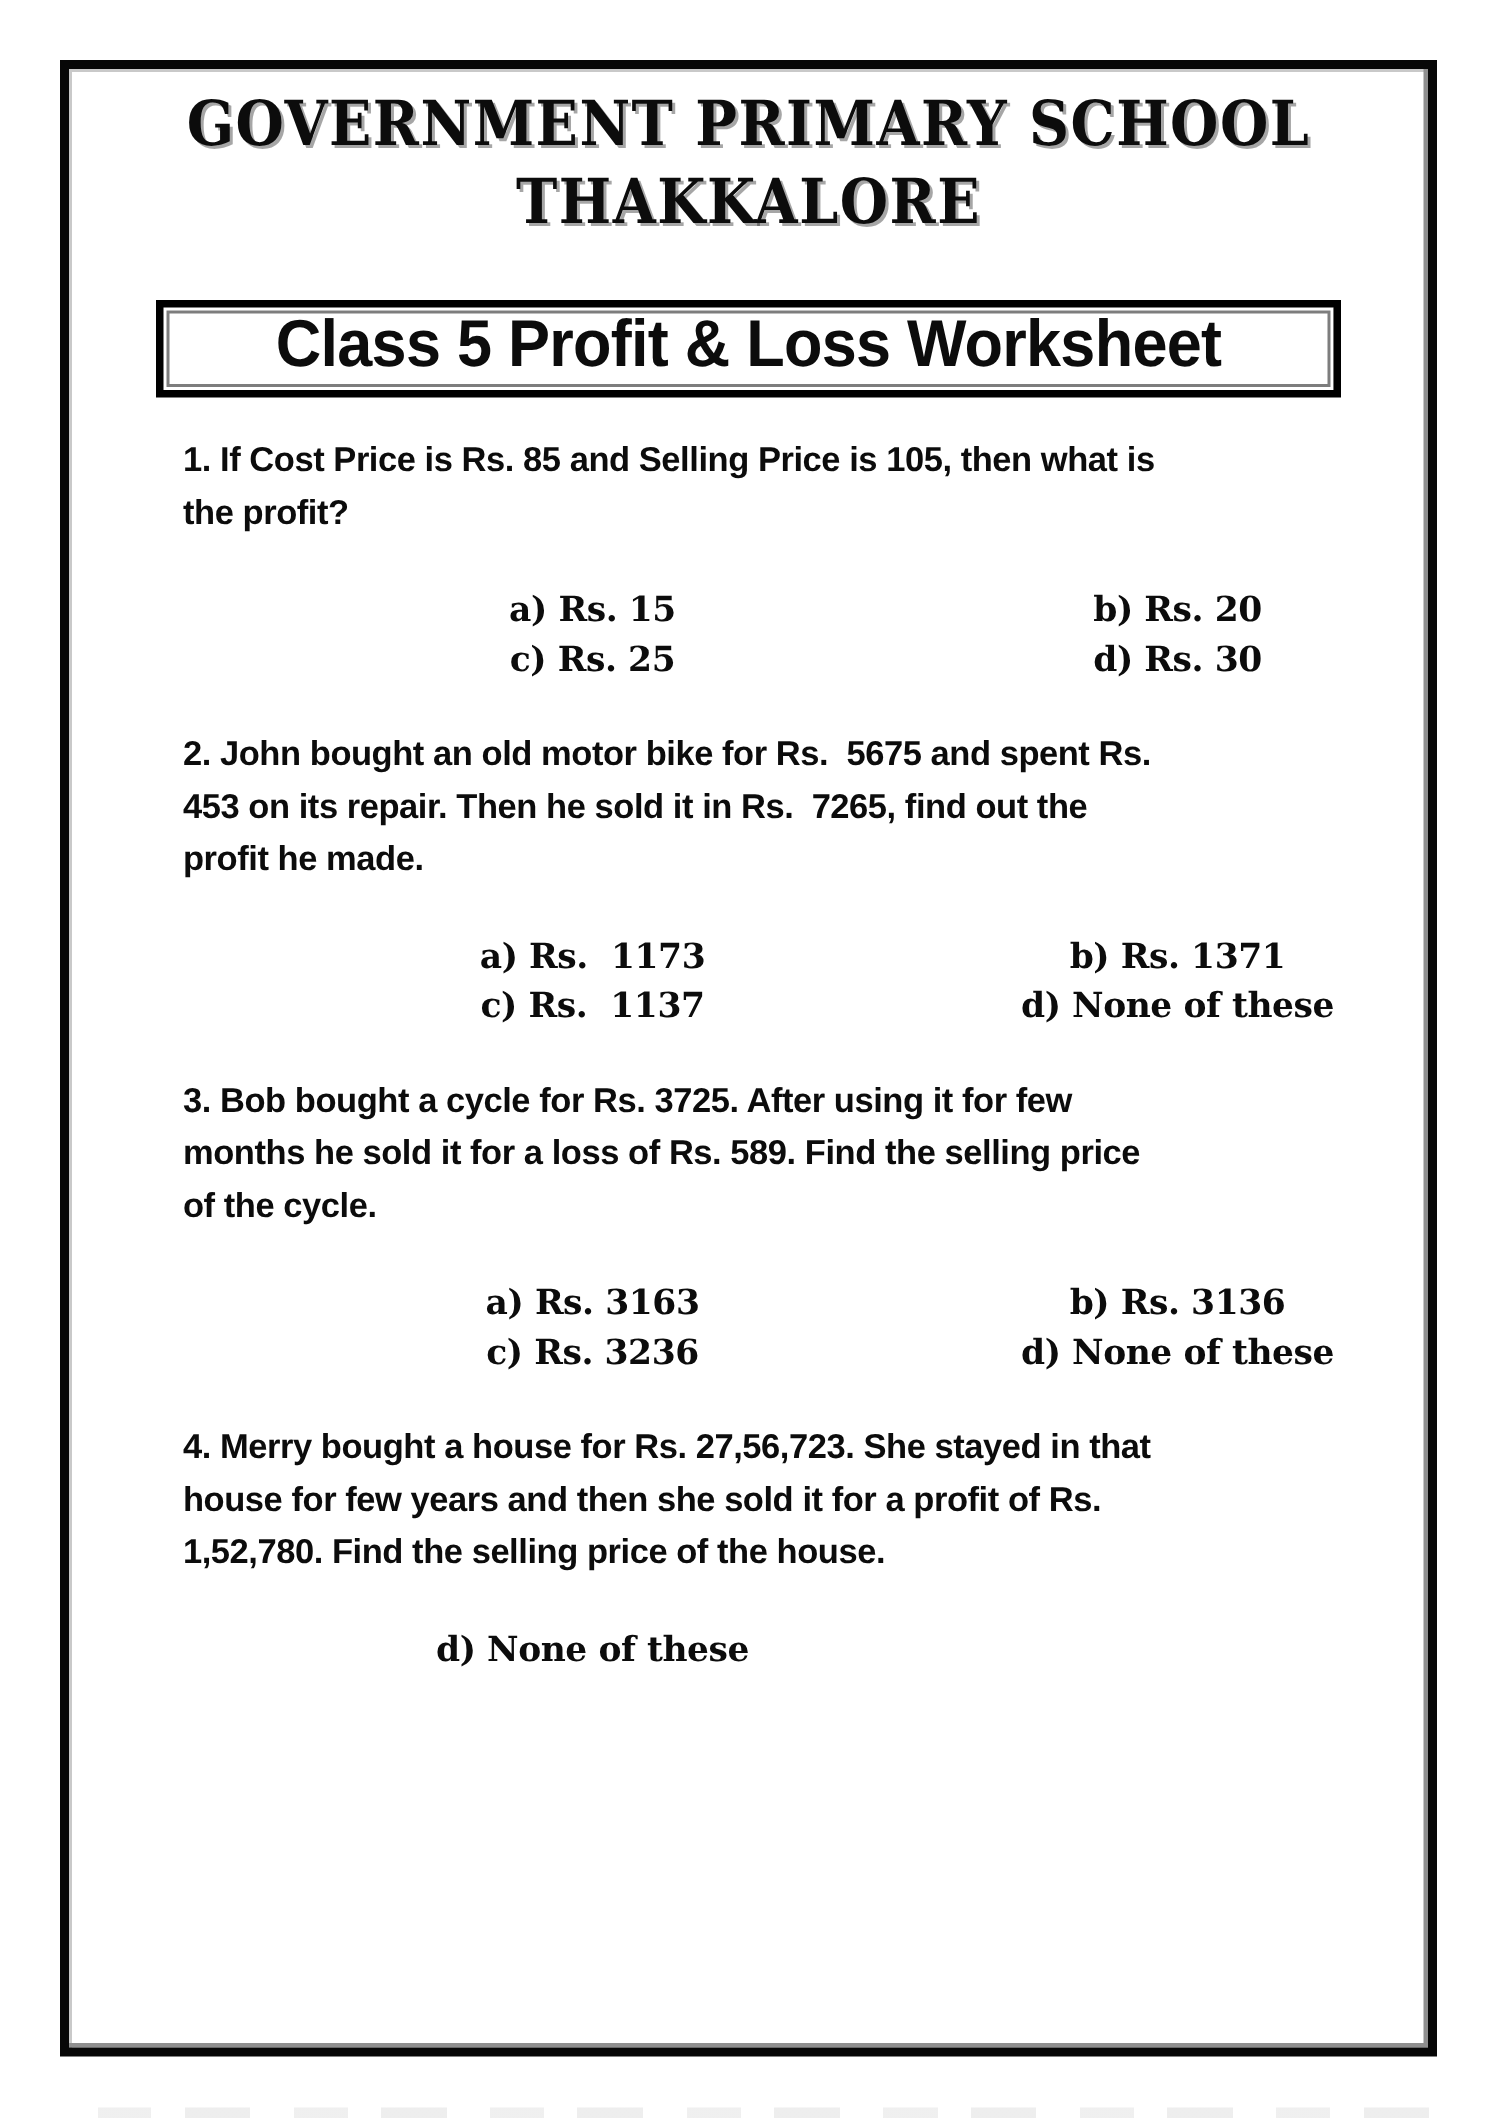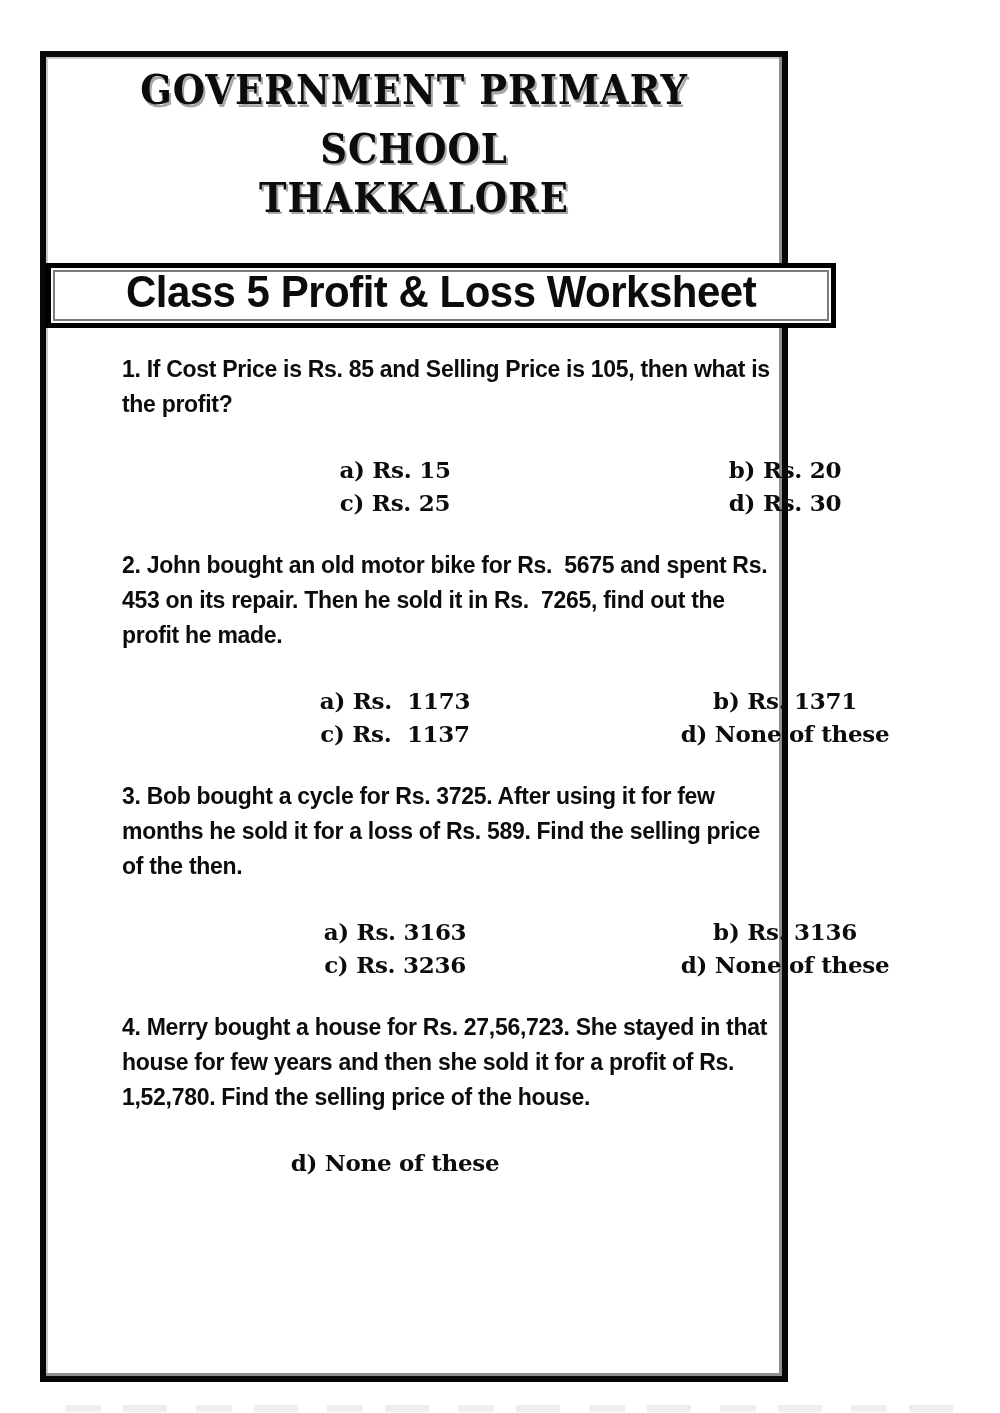--- a/index.html
+++ b/index.html
@@ -8,22 +8,22 @@
     position: relative;
     width: 1000px;
     height: 1413px;
     background: #ffffff;
     overflow: hidden;
     color: #0c0c0c;
   }
   .frame {
     position: absolute;
     left: 40px;
-    top: 51px;
-    width: 748px;
+    top: 40px;
+    width: 918px;
     height: 1331px;
     background: #ffffff;
     border: 6px solid #070707;
     box-shadow: inset -3px -3px 0 0 #8f8f8f, inset 2px 2px 0 0 #c9c9c9;
   }
   .school-header {
     margin-top: 10px;
     text-align: center;
     font-family: "DejaVu Serif", serif;
     font-weight: 700;
@@ -137,21 +137,21 @@
           <div class="option">b) Rs. 1371</div>
           <div class="option">c) Rs.  1137</div>
           <div class="option">d) None of these</div>
         </div>
       </section>
 
       <section class="question">
         <div>
           <div class="q-line">3. Bob bought a cycle for Rs. 3725. After using it for few</div>
           <div class="q-line">months he sold it for a loss of Rs. 589. Find the selling price</div>
-          <div class="q-line">of the then.</div>
+          <div class="q-line">of the cycle.</div>
         </div>
         <div class="options">
           <div class="option">a) Rs. 3163</div>
           <div class="option">b) Rs. 3136</div>
           <div class="option">c) Rs. 3236</div>
           <div class="option">d) None of these</div>
         </div>
       </section>
 
       <section class="question">

